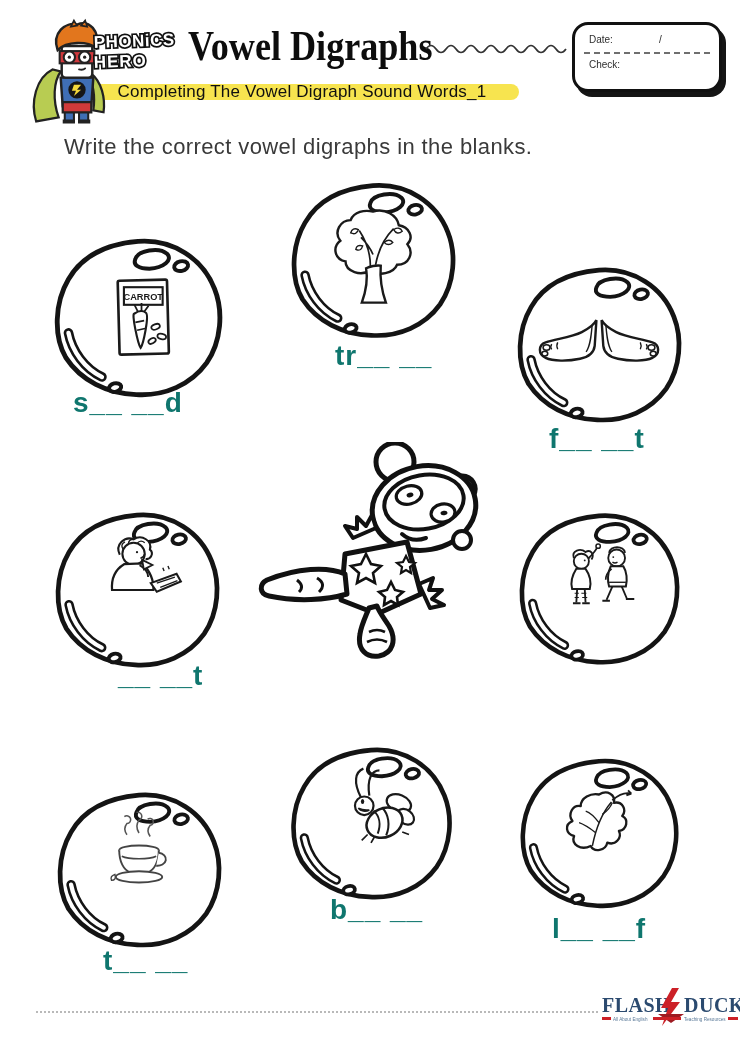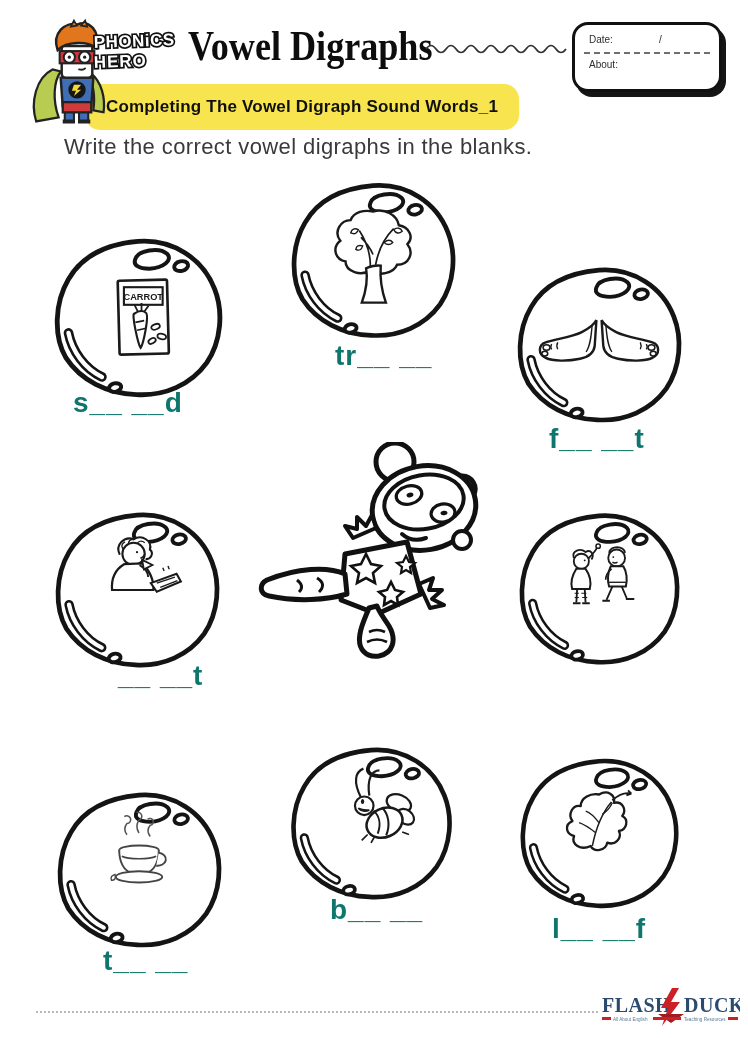--- a/index.html
+++ b/index.html
@@ -20,24 +20,24 @@
   .datebox {
     position:absolute; left:572px; top:22px; width:150px; height:70px;
     background:#fff; border:3px solid #111; border-radius:16px;
     box-shadow:4px 5px 0 #151515; z-index:2; font-size:10px; color:#2e2e2e;
   }
   .datebox .row1 { padding:9px 0 0 14px; display:flex; }
   .datebox .slash { margin-left:46px; }
   .datebox .dash { margin:7px 9px 0 9px; border-top:2px dashed #6f6f6f; height:0; }
   .datebox .row2 { padding:5px 0 0 14px; }
   .banner {
-    position:absolute; left:85px; top:84px; width:434px; height:46px;
+    position:absolute; left:85px; top:84px; width:434px; height:16px;
     background:#F7E44F; border-radius:15px; z-index:1;
     display:flex; align-items:center; justify-content:center;
-    font-weight:bold; font-size:17px; color:#101010; letter-spacing:.2px;
+    font-weight:normal; font-size:17px; color:#101010; letter-spacing:.2px;
   }
   .instruction {
     position:absolute; left:64px; top:134px; font-size:22px; color:#3a3a3a; letter-spacing:.4px;
   }
   
   .bubble { position:absolute; }
   .bubble svg { display:block; width:100%; height:100%; }
   .blank-label {
     position:absolute; font-weight:bold; font-size:28px; color:#0f766e;
     letter-spacing:1px; white-space:pre; font-family:"Liberation Sans",sans-serif;
@@ -97,21 +97,21 @@
     <path d="M2,9 q5,-7 10,0 t10,0 t10,0 t10,0 t10,0 t10,0 t10,0 t10,0 t10,0 t10,0 t10,0 t10,0 t10,0 t10,0" fill="none" stroke="#333" stroke-width="1.7"></path>
   </svg>
 
   <div class="datebox">
     <div class="row1">
       <span>Date:</span>
       <span class="slash">/</span>
     </div>
     <div class="dash"></div>
     <div class="row2">
-      <span>About:</span>
+      <span>Check:</span>
     </div>
   </div>
 
   <div class="banner">Completing The Vowel Digraph Sound Words_1</div>
 
   <div class="instruction">Write the correct vowel digraphs in the blanks.</div>
 
   <div class="bubble" style="left:50px; top:236px; width:176px; height:164px;">
     <svg viewBox="0 0 200 186">
       <use href="#bubble-shape"></use>

